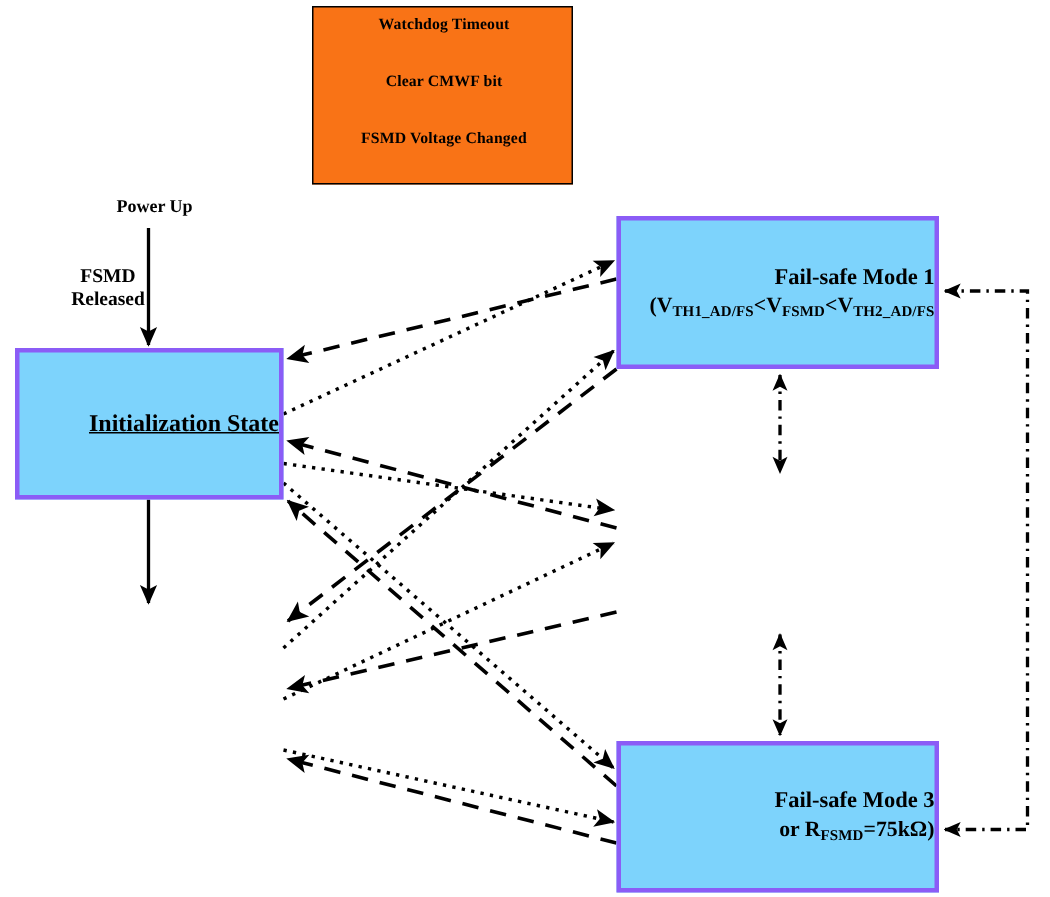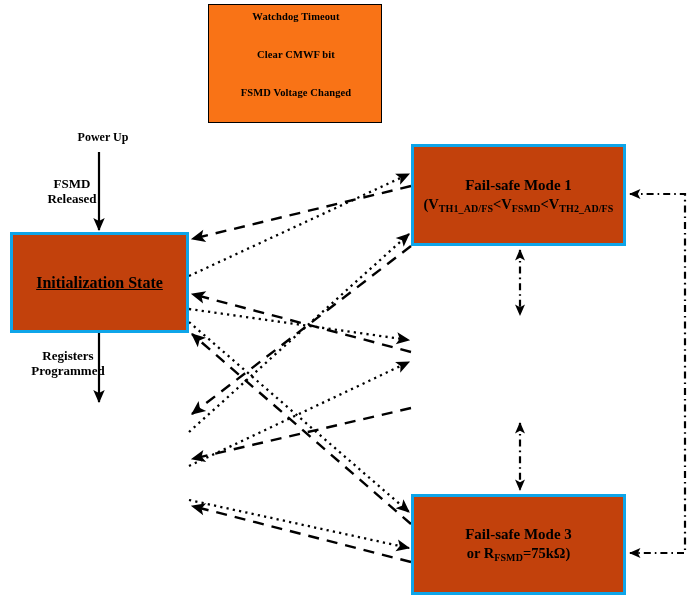--- a/index.html
+++ b/index.html
@@ -1,22 +1,22 @@
 <!DOCTYPE html>
 <html><head>
 <meta charset="utf-8">
 <style>
   html,body{margin:0;padding:0;background:#fff;}
   body{width:700px;height:598px;position:relative;overflow:hidden;
        font-family:"Liberation Serif","DejaVu Serif",serif;color:#000;}
   #stage{position:absolute;inset:0;width:700px;height:598px;}
   svg#wires{position:absolute;left:0;top:0;width:700px;height:598px;}
 
-  .box{position:absolute;border:3px solid #0ea5e9;background:#c2410c;
-       display:flex;flex-direction:column;align-items:center;
+  .box{position:absolute;border:3px solid #8b5cf6;background:#7dd3fc;
+       display:flex;flex-direction:column;align-items:flex-end;
        justify-content:center;text-align:center;box-sizing:border-box;}
   .box .ttl{font-weight:bold;font-size:15px;line-height:1.28;}
   .box .ln{font-weight:bold;font-size:14.5px;line-height:1.3;white-space:nowrap;}
   .box sub{font-size:10px;font-weight:bold;vertical-align:-0.28em;letter-spacing:.1px;}
   .state-lbl{font-weight:bold;font-size:16px;text-decoration:underline;}
 
   #legend{position:absolute;left:208px;top:4px;width:174px;height:119px;
           border:1.6px solid #000;background:#f97316;box-sizing:border-box;}
   .lg-row{position:absolute;left:0;width:174px;height:38px;}
   .lg-txt{position:absolute;width:174px;text-align:center;top:2px;
@@ -104,24 +104,20 @@
     <div class="lg-row" style="top:80px;">
       <div class="lg-txt">FSMD Voltage Changed</div>
     </div>
   </div>
 
   <div class="freetext" id="t-powerup">Power Up</div>
   <div class="freetext" id="t-uvlo">
     <div>FSMD</div>
     <div>Released</div>
   </div>
-  <div class="freetext" id="t-regs">
-    <div>Registers</div>
-    <div>Programmed</div>
-  </div>
 
   <div class="box" style="left:10px;top:232px;width:179px;height:101px;">
     <div class="state-lbl">Initialization State</div>
   </div>
 
 
   <div class="box" style="left:411px;top:144px;width:215px;height:102px;">
     <div class="ttl">Fail-safe Mode 1</div>
     <div class="ln"><span>(V</span><sub>TH1_AD/FS</sub><span>&lt;V</span><sub>FSMD</sub><span>&lt;V</span><sub>TH2_AD/FS</sub></div>
   </div>

